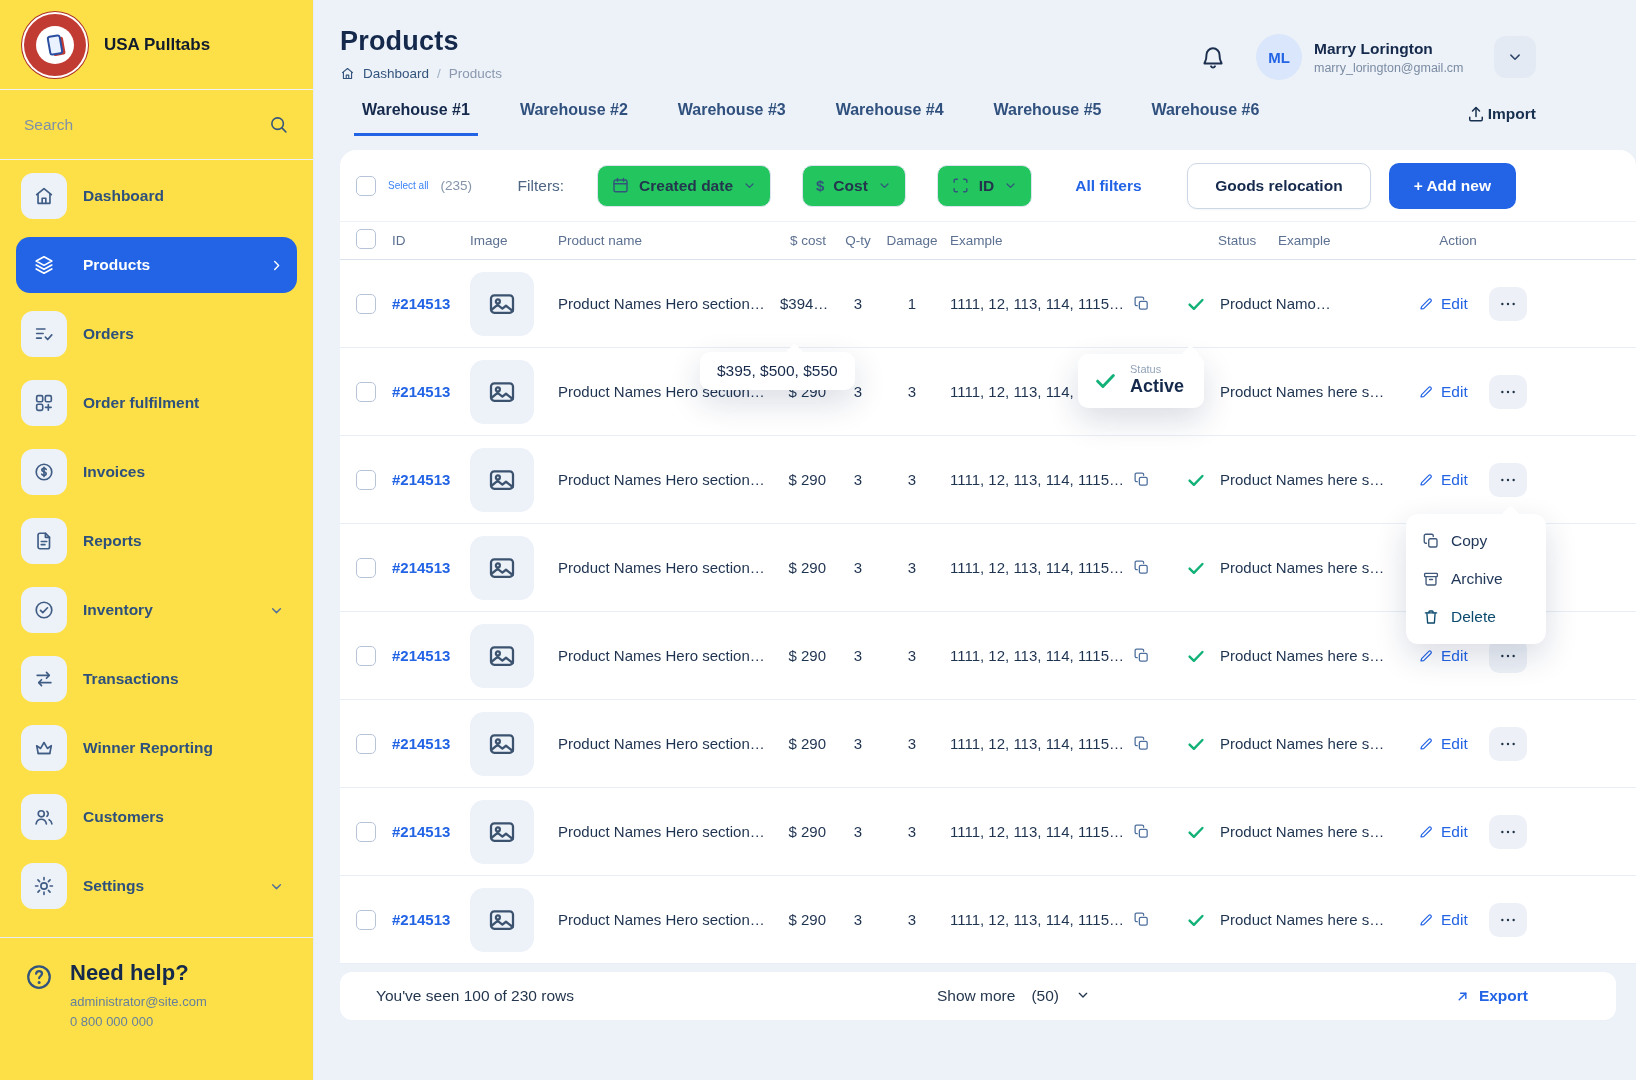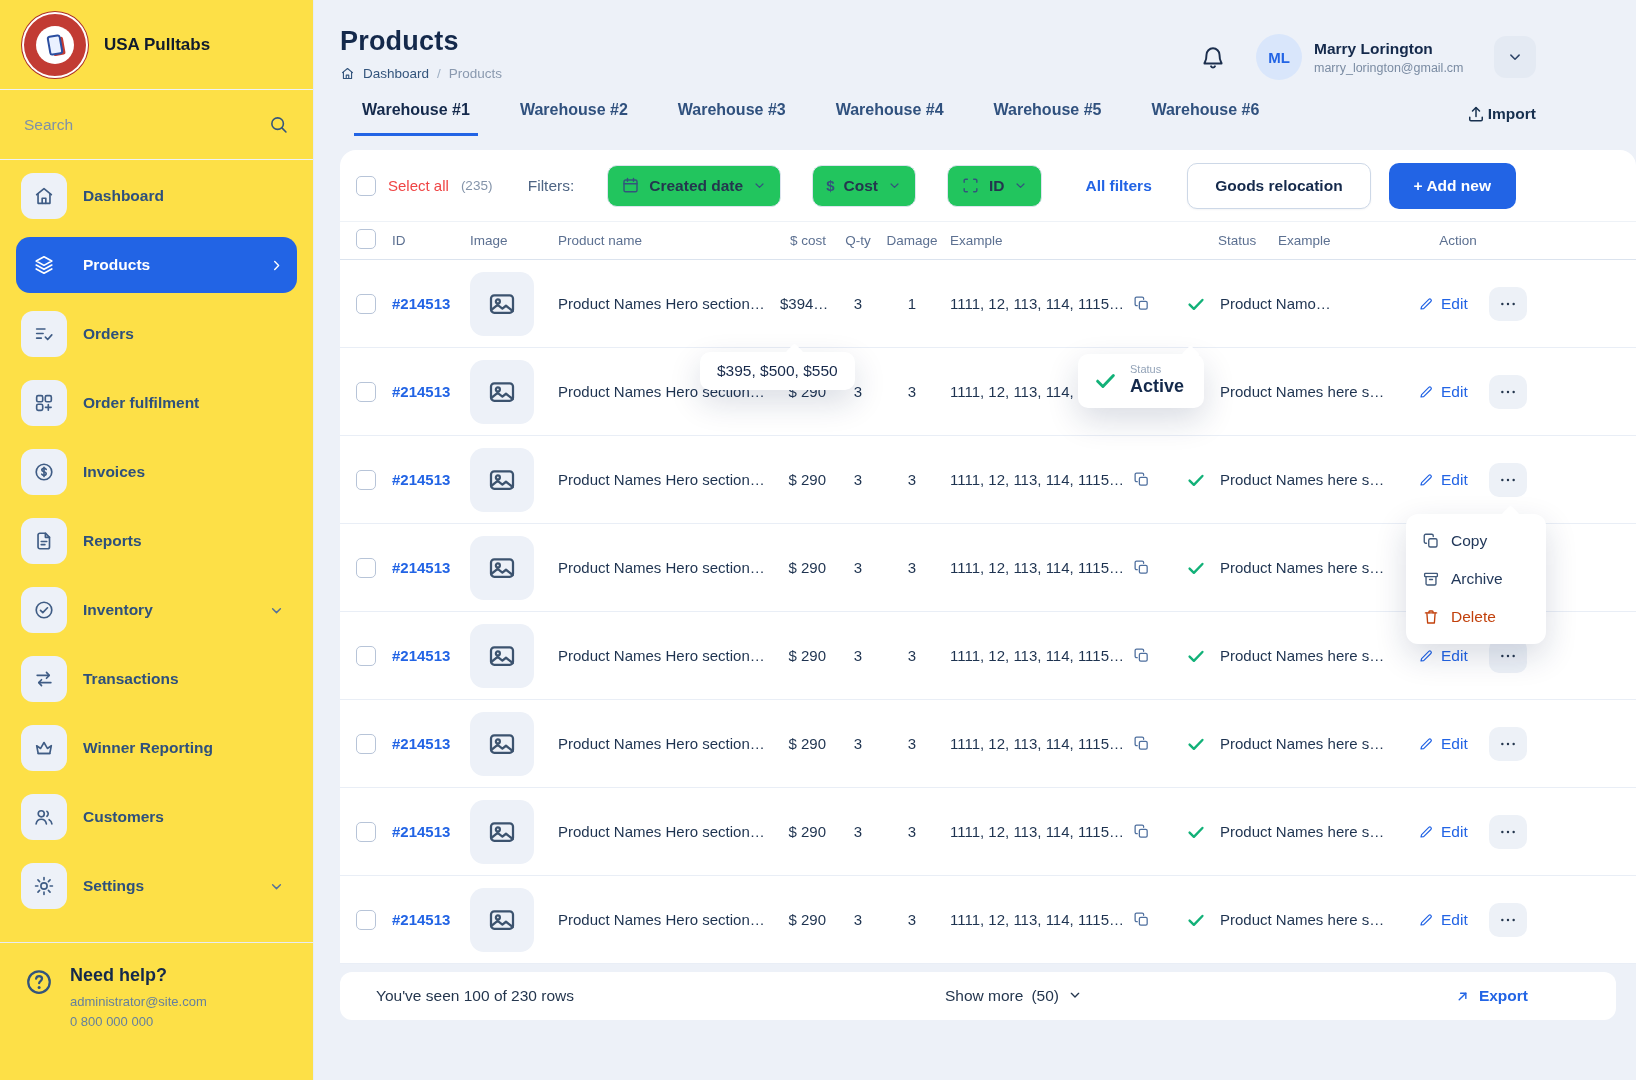--- a/index.html
+++ b/index.html
@@ -23,21 +23,21 @@
 .side-item{height:56px;margin-bottom:13px;display:flex;align-items:center;gap:16px;padding:0 12px 0 5px;border-radius:14px;cursor:pointer}
 .side-item .tile{width:46px;height:46px;border-radius:12px;background:#edf1f8;display:flex;align-items:center;justify-content:center;flex:none}
 .side-item .tile .ic{width:22px;height:22px;color:#3f5c85}
 .side-item .lbl{font-size:15.5px;font-weight:700;color:#2e507c;flex:1;white-space:nowrap}
 .side-item .chev{width:17px;height:17px;color:#54719a;flex:none}
 .side-item.active{background:#2264E5}
 .side-item.active .tile{background:transparent}
 .side-item.active .tile .ic,.side-item.active .lbl,.side-item.active .chev{color:#fff}
 .help{border-top:1px solid #e7ecf4;padding:22px 24px 46px;display:flex;gap:16px}
 .help .ic{width:30px;height:30px;color:#33547c;margin-top:2px;flex:none}
-.help-title{font-size:18px;font-weight:800;color:#14294b;margin-bottom:8px}
+.help-title{font-size:22px;font-weight:800;color:#14294b;margin-bottom:8px}
 .help-line{font-size:13px;color:#66809c;margin-bottom:5px}
 
 
 main{flex:1;padding-left:26px;position:relative;min-width:0}
 .topbar{display:flex;align-items:flex-start;padding:26px 100px 0 0}
 .page-title{font-size:27px;font-weight:800;color:#14294b;letter-spacing:.2px}
 .crumbs{display:flex;align-items:center;gap:8px;margin-top:9px;font-size:13.5px}
 .crumbs .ic{width:15px;height:15px;color:#33547c}
 .crumb-home{color:#33547c}
 .crumb-sep{color:#9fb0c4}
@@ -54,21 +54,21 @@
 .tab{font-size:16px;font-weight:700;color:#30517e;padding:8px 8px 14px;margin-right:34px;cursor:pointer;border-bottom:3px solid transparent;white-space:nowrap}
 .tab.active{color:#14294b;border-bottom-color:#2264E5}
 .import{margin-left:auto;display:flex;align-items:center;gap:2px;font-size:15.5px;font-weight:600;color:#17304f;cursor:pointer;padding-bottom:12px}
 .import .ic{width:20px;height:20px}
 
 
 .card{background:#fff;border-radius:16px 16px 0 0;margin-top:14px}
 .filterbar{display:flex;align-items:center;justify-content:space-between;height:72px;padding:0 120px 0 16px;border-bottom:1px solid #eef2f7}
 .cb{width:20px;height:20px;border:1.6px solid #b7c4d8;border-radius:5px;background:#fff;flex:none;cursor:pointer;display:inline-block}
 .selall{display:flex;align-items:center;gap:12px}
-.selall .lbl{font-size:15px;color:#ef4444}
+.selall .lbl{font-size:10px;color:#3b82f6}
 .selall .cnt{font-size:13.5px;color:#8494aa}
 .filters-group{display:flex;align-items:center;gap:31px}
 .filters-label{font-size:15.5px;color:#4e6584;margin-right:2px}
 .chip{height:42px;display:flex;align-items:center;gap:9px;padding:0 13px;border:1px solid #dde4ef;border-radius:10px;font-size:15.5px;font-weight:600;color:#24364e;background:#22c55e;cursor:pointer;white-space:nowrap}
 .chip .ic{width:19px;height:19px;color:#33547c}
 .chip .chev{width:15px;height:15px;color:#33547c}
 .chip .dollar{font-size:15px;color:#33547c;font-weight:700}
 .all-filters{font-size:15.5px;font-weight:700;color:#2264E5;margin-left:12px;cursor:pointer;white-space:nowrap}
 .fb-actions{display:flex;align-items:center}
 .btn-outline{height:46px;padding:0 27px;border:1px solid #cdd8e7;border-radius:10px;background:#fff;font-size:15.5px;font-weight:700;color:#14294b;display:flex;align-items:center;cursor:pointer;box-shadow:0 1px 2px rgba(20,40,80,.05);white-space:nowrap}
@@ -101,40 +101,40 @@
 .st.inactive .ic{color:#f4502e}
 .ex2{white-space:nowrap;overflow:hidden;text-overflow:ellipsis;padding-right:12px}
 .edit{display:flex;align-items:center;gap:7px;color:#2264E5;font-size:15.5px;cursor:pointer;padding-left:14px}
 .edit .ic{width:16px;height:16px}
 .morewrap{display:flex;justify-content:center}
 .more{width:38px;height:34px;border-radius:10px;background:#edf1f7;color:#24364e;display:flex;align-items:center;justify-content:center;cursor:pointer}
 .more .ic{width:20px;height:20px}
 
 
 .footerbar{height:48px;margin:8px 20px 0 0;background:#fff;border-radius:12px;display:flex;align-items:center;padding:0 88px 0 36px;font-size:15.5px;color:#24364e}
-.showmore{margin:0 auto;display:flex;align-items:flex-start;gap:8px;cursor:pointer}
+.showmore{margin:0 auto;display:flex;align-items:flex-start;gap:16px;cursor:pointer}
 .showmore .chev{width:16px;height:16px;color:#24364e}
 .export{display:flex;align-items:center;gap:8px;color:#2264E5;font-weight:700;cursor:pointer}
 .export .ic{width:17px;height:17px}
 
 
 .pop{position:absolute;background:#fff;border-radius:10px;box-shadow:0 12px 32px rgba(20,40,80,.16);z-index:50}
 .pop::before{content:"";position:absolute;width:13px;height:13px;background:#fff;transform:rotate(45deg);top:-6px;border-radius:2px}
 .tt-cost{left:700px;top:352px;padding:10px 17px;font-size:15.5px;color:#17294a;white-space:nowrap}
 .tt-cost::before{left:88px}
 .tt-status{left:1078px;top:354px;padding:9px 20px 11px 14px;display:flex;align-items:center;gap:11px}
 .tt-status::before{left:106px}
 .tt-status .ic{width:27px;height:27px;color:#12b178;flex:none}
 .tt-status .lab{font-size:11px;color:#93a3b8;display:block}
 .tt-status .val{font-size:18px;font-weight:800;color:#14294b;display:block;margin-top:1px}
 .menu{left:1406px;top:514px;width:140px;padding:8px 0;border-radius:12px}
 .menu::before{left:98px}
 .menu-item{display:flex;align-items:center;gap:11px;padding:10px 16px;font-size:15.5px;color:#22385a;cursor:pointer}
 .menu-item .ic{width:18px;height:18px;color:#40597a;flex:none}
-.menu-item.danger,.menu-item.danger .ic{color:#c2410c}
+.menu-item.danger,.menu-item.danger .ic{color:#0c4a6e}
 </style>
 </head>
 <body>
 
 <div class="app">
 
   <aside>
     <div class="brand">
       <div class="logo">
         <div class="logo-core">

